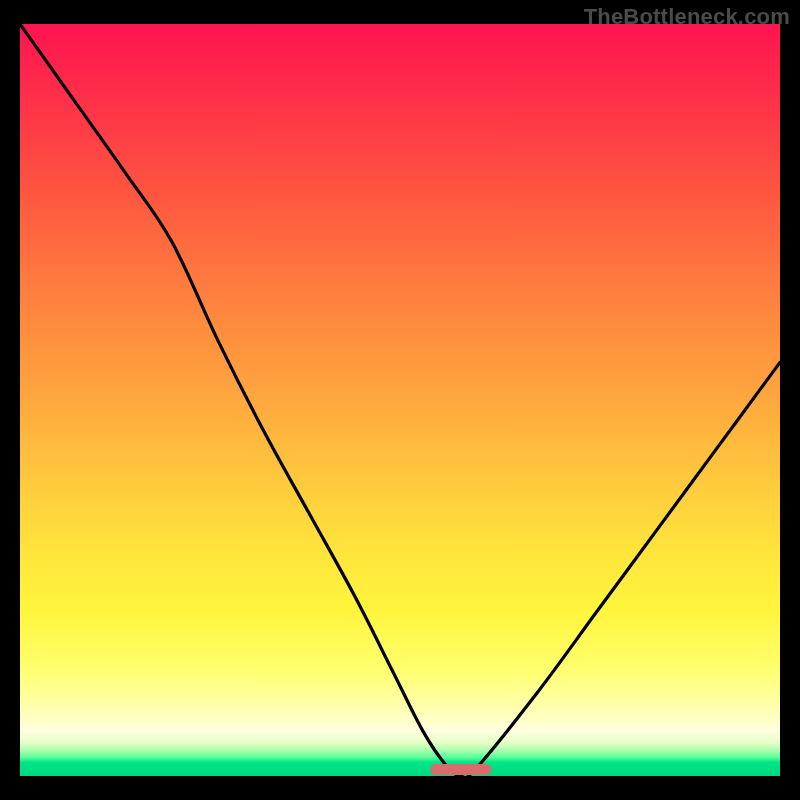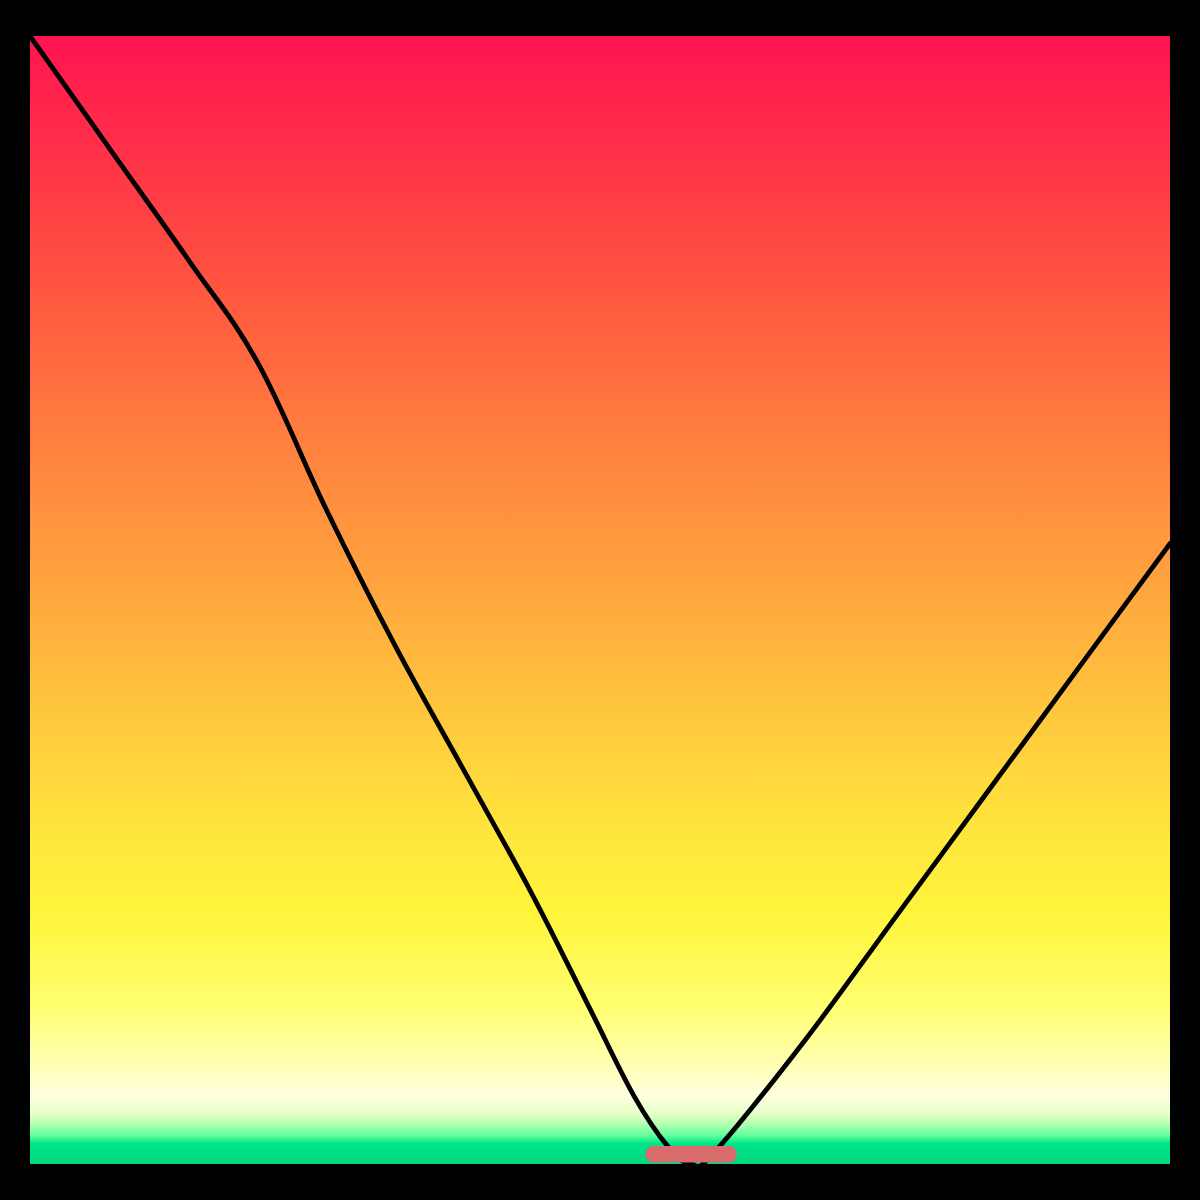--- a/index.html
+++ b/index.html
@@ -70,20 +70,21 @@
   }
   .optimum {
     fill: #d86b6b;
     stroke: none;
   }
 </style>
 </head>
 <body>
 
 <div class="frame">
+  <div class="watermark">TheBottleneck.com</div>
 
   <div class="plot">
     <svg viewBox="0 0 760 752">
       <path class="curve" d="M 0 0 C 9.576 13.535999999999987 34.048 48.127999999999936 53.2 75.19999999999993 C 72.352 102.27199999999993 88.61600000000001 124.68159999999996 106.4 150.39999999999998 C 124.184 176.1184 135.584 188.30080000000004 152 218.08000000000004 C 168.416 247.85920000000004 181.184 282.00000000000006 197.6 315.84000000000003 C 214.016 349.68 226.78400000000002 374.9472 243.20000000000002 406.08 C 259.61600000000004 437.21279999999996 272.384 459.0208 288.8 488.8 C 305.216 518.5792 319.352 543.0944 334.4 571.52 C 349.448 599.9456 360.08799999999997 622.3552 372.4 646.72 C 384.712 671.0848000000001 393.224 689.96 402.8 706.88 C 412.37600000000003 723.8 418.76000000000005 732.5984000000001 425.6 740.72 C 432.44 748.8416 435.328 751.3232 440.79999999999995 752 C 446.27199999999993 752.6768 442.32 759.3696 456 744.48 C 469.68 729.5904 494.9120000000001 697.7056 516.8000000000001 669.28 C 538.6880000000001 640.8543999999999 555.712 616.3391999999999 577.6 586.56 C 599.488 556.7808 616.512 533.6192 638.4 503.84 C 660.288 474.0608 677.312 450.8992 699.2 421.12 C 721.0880000000001 391.3408 749.056 353.2896 760 338.4"></path>
       <rect class="optimum" x="410.40000000000003" y="740" width="60.799999999999955" height="11" rx="5" ry="5"></rect>
     </svg>
   </div>
 </div>
 
 </body></html>

